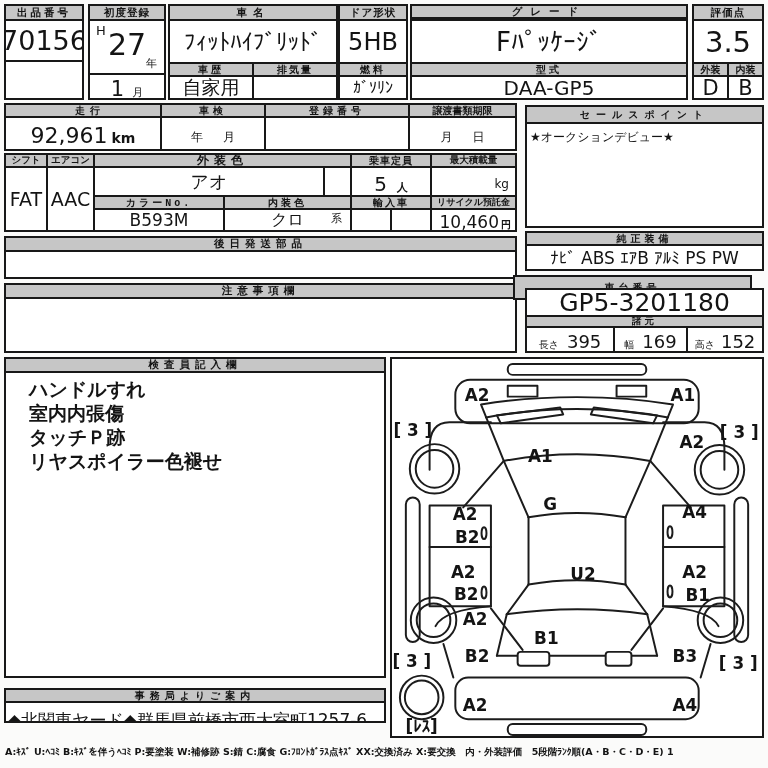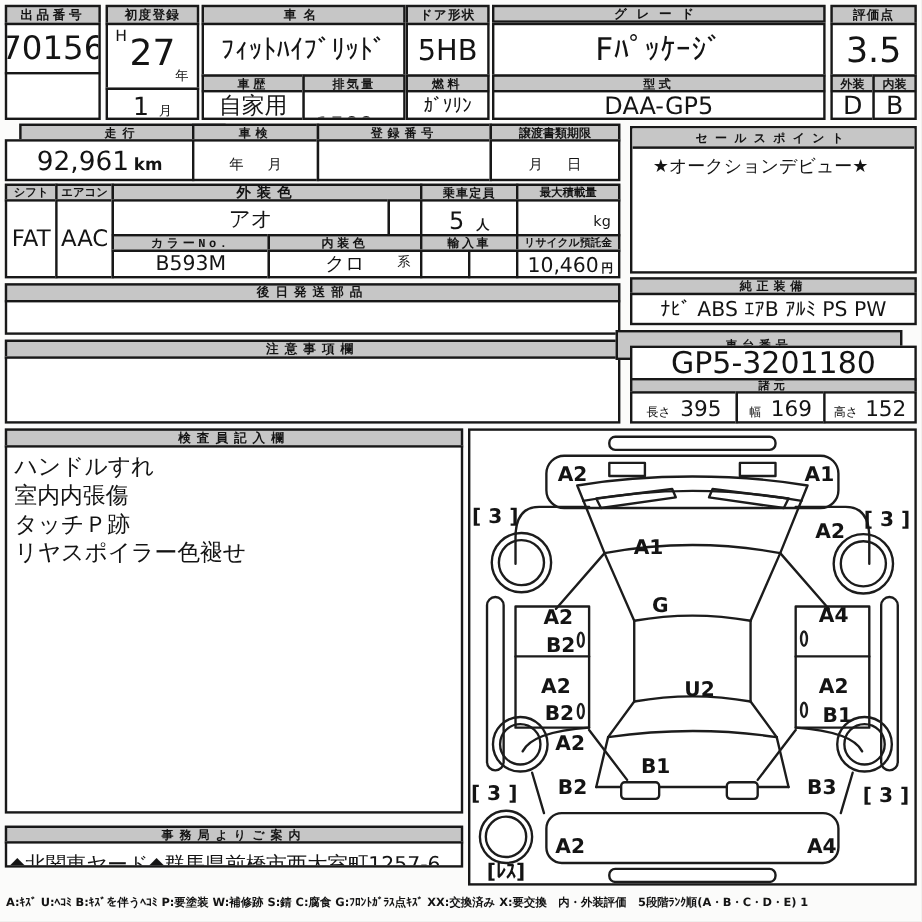--- a/index.html
+++ b/index.html
@@ -6,21 +6,21 @@
   #sheet{position:relative;width:768px;height:768px;background:#fbfbfa;
     font-family:"DejaVu Sans","Liberation Sans",sans-serif;color:#141414;}
   .cell{position:absolute;box-sizing:border-box;border:2px solid #181818;background:#fff;overflow:hidden;}
   .gray{background:#c6c6c6;}
   .c{display:flex;align-items:center;justify-content:center;}
   .hd{font-weight:700;white-space:nowrap;font-family:Liberation Mono, monospace;}
   .b{font-weight:400;}
   .base{display:flex;align-items:baseline;justify-content:center;}
   .unit{font-weight:700;}
   .bot{align-items:flex-end;padding-bottom:3px;}
-  .insp-line{font-size:19px;font-weight:400;line-height:24px;padding-left:6px;}
+  .insp-line{font-size:19px;font-weight:700;line-height:24px;padding-left:6px;margin-left:17px;}
   svg text.dmg{font:700 17px "DejaVu Sans","Liberation Sans",sans-serif;text-anchor:middle;fill:#141414;}
   svg .ln{fill:none;stroke:#1c1c1c;stroke-width:2;stroke-linejoin:round;stroke-linecap:round;}
 </style>
 </head>
 <body>
 
 <div id="sheet">
 
   <div class="cell gray c hd" style="left:4px;top:4px;width:80px;height:17px;font-size:10.5px;letter-spacing:3px">出品番号</div>
   <div class="cell c b" style="left:4px;top:19px;width:80px;height:43px;font-size:27px">70156</div>
@@ -57,21 +57,21 @@
   <div class="cell gray c hd" style="left:410px;top:62px;width:278px;height:15px;font-size:10px;letter-spacing:3px">型式</div>
   <div class="cell c b" style="left:410px;top:75px;width:278px;height:25px;font-size:20px">DAA-GP5</div>
 
   <div class="cell gray c hd" style="left:692px;top:4px;width:72px;height:17px;font-size:10.5px;letter-spacing:1px">評価点</div>
   <div class="cell c b" style="left:692px;top:19px;width:72px;height:45px;font-size:29px">3.5</div>
   <div class="cell gray c hd" style="left:692px;top:62px;width:37px;height:15px;font-size:10px">外装</div>
   <div class="cell gray c hd" style="left:727px;top:62px;width:37px;height:15px;font-size:10px">内装</div>
   <div class="cell c b" style="left:692px;top:75px;width:37px;height:25px;font-size:21px">D</div>
   <div class="cell c b" style="left:727px;top:75px;width:37px;height:25px;font-size:21px">B</div>
 
-  <div class="cell gray c hd" style="left:16px;top:103px;width:172px;height:15px;font-size:10px;letter-spacing:5px">走行</div>
+  <div class="cell gray c hd" style="left:4px;top:103px;width:172px;height:15px;font-size:10px;letter-spacing:5px">走行</div>
   <div class="cell base" style="left:4px;top:116px;width:158px;height:35px;padding-top:5px">
     <span class="b" style="font-size:22px">92,961</span>
     <span class="unit" style="font-size:14px;margin-left:4px">km</span>
   </div>
   <div class="cell gray c hd" style="left:160px;top:103px;width:106px;height:15px;font-size:10px;letter-spacing:4px">車検</div>
   <div class="cell c bot" style="left:160px;top:116px;width:106px;height:35px">
     <span class="b" style="font-size:12px;margin-right:20px">年</span>
     <span class="b" style="font-size:12px">月</span>
   </div>
   <div class="cell gray c hd" style="left:264px;top:103px;width:146px;height:15px;font-size:10px;letter-spacing:4px">登録番号</div>
@@ -112,21 +112,21 @@
     <span class="b" style="position:absolute;right:6px;bottom:4px;font-size:12px">kg</span>
   </div>
   <div class="cell gray c hd" style="left:430px;top:195px;width:87px;height:15px;font-size:9px">リサイクル預託金</div>
   <div class="cell base" style="left:430px;top:208px;width:87px;height:24px;justify-content:flex-end;padding:2px 4px 0 0">
     <span class="b" style="font-size:17px">10,460</span>
     <span class="unit" style="font-size:10px;margin-left:2px">円</span>
   </div>
 
   <div class="cell" style="left:525px;top:105px;width:239px;height:123px">
     <div class="gray c hd" style="height:15px;border-bottom:2px solid #181818;font-size:10px;letter-spacing:6px">セールスポイント</div>
-    <div class="b" style="padding:5px 17px;font-size:15px">★オークションデビュー★</div>
+    <div class="b" style="padding:5px 3px;font-size:12px">★オークションデビュー★</div>
   </div>
 
   <div class="cell gray c hd" style="left:4px;top:236px;width:513px;height:16px;font-size:10.5px;letter-spacing:5px">後日発送部品</div>
   <div class="cell" style="left:4px;top:250px;width:513px;height:29px"></div>
   <div class="cell gray c hd" style="left:4px;top:283px;width:513px;height:16px;font-size:10.5px;letter-spacing:5px">注意事項欄</div>
   <div class="cell" style="left:4px;top:297px;width:513px;height:56px"></div>
 
   <div class="cell gray c hd" style="left:525px;top:231px;width:239px;height:15px;font-size:10px;letter-spacing:4px">純正装備</div>
   <div class="cell c b" style="left:525px;top:244px;width:239px;height:27px;font-size:17px">ﾅﾋﾞ ABS ｴｱB ｱﾙﾐ PS PW</div>
 

